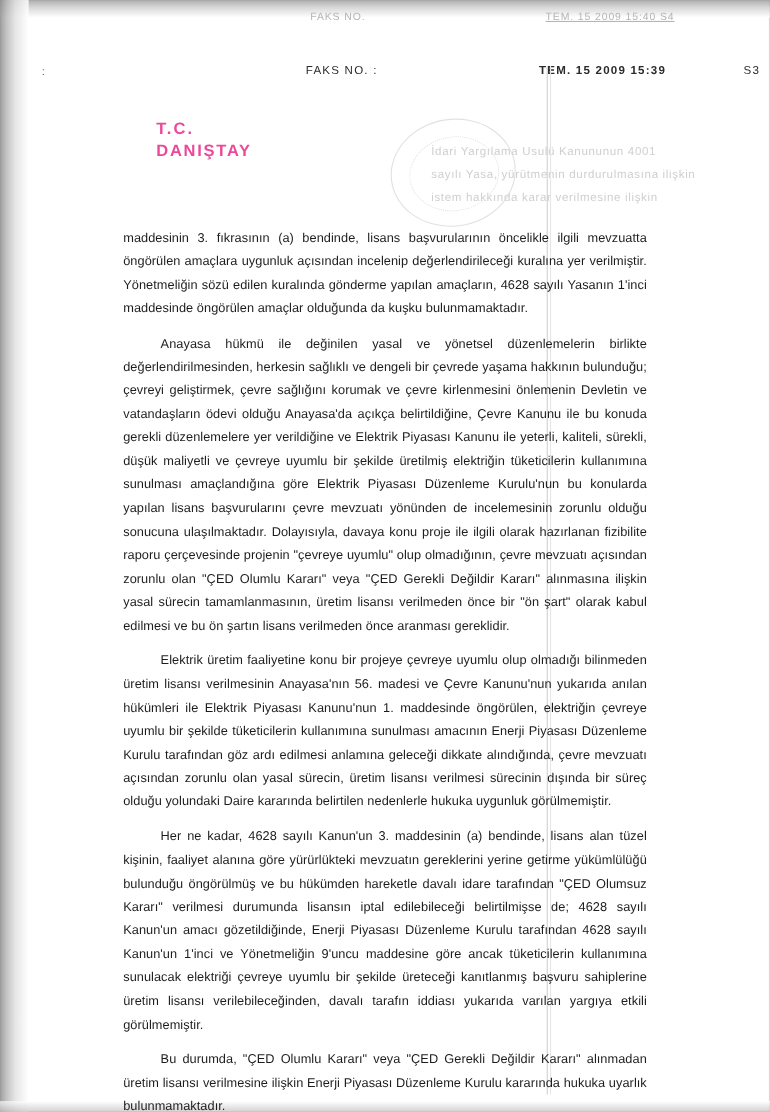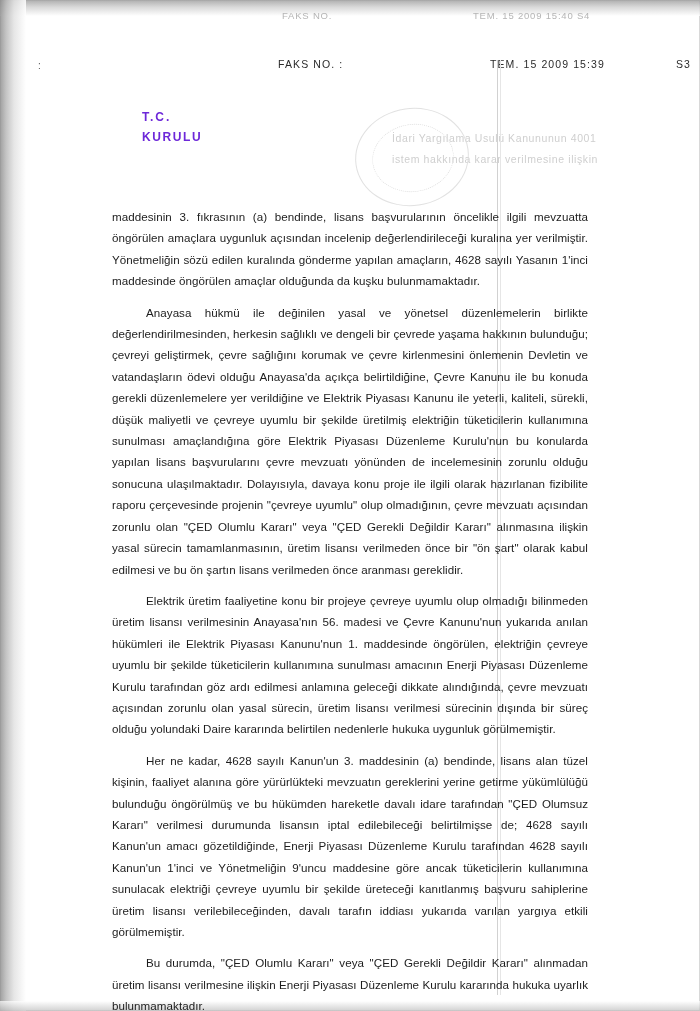--- a/index.html
+++ b/index.html
@@ -43,34 +43,34 @@
   .ghost-header {
     position: absolute;
     top: 10px;
     width: 700px;
     font-size: 9.5px;
     letter-spacing: .8px;
     color: #b5b5b5;
     font-family: "Liberation Sans", sans-serif;
   }
   .ghost-header .gh-1 { position:absolute; left: 282px; }
-  .ghost-header .gh-2 { position:absolute; left: 473px; }
+  .ghost-header .gh-2 { position:absolute; left: 496px; text-decoration: underline; }
 
   .fax-header {
     position: absolute;
     top: 58px;
     left: 0;
     width: 700px;
     font-size: 10.5px;
     letter-spacing: 1.1px;
     color: #2b2b2b;
   }
   .fax-header .fh-marks { position: absolute; left: 38px; top: 2px; font-size: 10px; color:#555; }
   .fax-header .fh-from  { position: absolute; left: 278px; }
-  .fax-header .fh-date  { position: absolute; left: 490px; }
+  .fax-header .fh-date  { position: absolute; left: 490px; font-weight: bold; }
   .fax-header .fh-page  { position: absolute; left: 676px; }
 
   
   .ghost-stamp {
     position: absolute;
     left: 140px; top: 105px;
     width: 260px; height: 34px;
     color: #c8c8c8;
     font-size: 10px;
     letter-spacing: 1px;
@@ -115,24 +115,24 @@
     left: 500px; top: 60px;
     width: 1px; height: 935px;
     background: #e6e6e6;
   }
 
   .title-block {
     position: absolute;
     left: 142px;
     top: 108px;
     font-weight: bold;
-    font-size: 12px;
+    font-size: 15px;
     letter-spacing: 1.6px;
     line-height: 19.5px;
-    color: #6d28d9;
+    color: #ec4899;
   }
   .title-block div { white-space: nowrap; }
   .title-block .tb-tc { letter-spacing: 2px; }
 
   .body {
     position: absolute;
     left: 112px;
     top: 206px;
     width: 476px;
     font-size: 11.6px;
@@ -164,32 +164,33 @@
     <span class="fh-from">FAKS NO. :</span>
     <span class="fh-date">TEM. 15 2009 15:39</span>
     <span class="fh-page">S3</span>
   </div>
 
   <div class="ghost-stamp">
   </div>
 
   <div class="ghost-stamp2">
     <div>İdari Yargılama Usulü Kanununun 4001</div>
+    <div>sayılı Yasa, yürütmenin durdurulmasına ilişkin</div>
     <div>istem hakkında karar verilmesine ilişkin</div>
   </div>
 
   <div class="ghost-oval"></div>
   <div class="ghost-oval-inner"></div>
 
   <div class="fold-line"></div>
   <div class="fold-line2"></div>
 
   <div class="title-block">
     <div class="tb-tc">T.C.</div>
-    <div>KURULU</div>
+    <div>DANIŞTAY</div>
   </div>
 
   <div class="body">
     <p>maddesinin 3. fıkrasının (a) bendinde, lisans başvurularının öncelikle ilgili mevzuatta öngörülen amaçlara uygunluk açısından incelenip değerlendirileceği kuralına yer verilmiştir. Yönetmeliğin sözü edilen kuralında gönderme yapılan amaçların, 4628 sayılı Yasanın 1'inci maddesinde öngörülen amaçlar olduğunda da kuşku bulunmamaktadır.</p>
     <p class="indent">Anayasa hükmü ile değinilen yasal ve yönetsel düzenlemelerin birlikte değerlendirilmesinden, herkesin sağlıklı ve dengeli bir çevrede yaşama hakkının bulunduğu; çevreyi geliştirmek, çevre sağlığını korumak ve çevre kirlenmesini önlemenin Devletin ve vatandaşların ödevi olduğu Anayasa'da açıkça belirtildiğine, Çevre Kanunu ile bu konuda gerekli düzenlemelere yer verildiğine ve Elektrik Piyasası Kanunu ile yeterli, kaliteli, sürekli, düşük maliyetli ve çevreye uyumlu bir şekilde üretilmiş elektriğin tüketicilerin kullanımına sunulması amaçlandığına göre Elektrik Piyasası Düzenleme Kurulu'nun bu konularda yapılan lisans başvurularını çevre mevzuatı yönünden de incelemesinin zorunlu olduğu sonucuna ulaşılmaktadır. Dolayısıyla, davaya konu proje ile ilgili olarak hazırlanan fizibilite raporu çerçevesinde projenin "çevreye uyumlu" olup olmadığının, çevre mevzuatı açısından zorunlu olan "ÇED Olumlu Kararı" veya "ÇED Gerekli Değildir Kararı" alınmasına ilişkin yasal sürecin tamamlanmasının, üretim lisansı verilmeden önce bir "ön şart" olarak kabul edilmesi ve bu ön şartın lisans verilmeden önce aranması gereklidir.</p>
     <p class="indent">Elektrik üretim faaliyetine konu bir projeye çevreye uyumlu olup olmadığı bilinmeden üretim lisansı verilmesinin Anayasa'nın 56. madesi ve Çevre Kanunu'nun yukarıda anılan hükümleri ile Elektrik Piyasası Kanunu'nun 1. maddesinde öngörülen, elektriğin çevreye uyumlu bir şekilde tüketicilerin kullanımına sunulması amacının Enerji Piyasası Düzenleme Kurulu tarafından göz ardı edilmesi anlamına geleceği dikkate alındığında, çevre mevzuatı açısından zorunlu olan yasal sürecin, üretim lisansı verilmesi sürecinin dışında bir süreç olduğu yolundaki Daire kararında belirtilen nedenlerle hukuka uygunluk görülmemiştir.</p>
     <p class="indent">Her ne kadar, 4628 sayılı Kanun'un 3. maddesinin (a) bendinde, lisans alan tüzel kişinin, faaliyet alanına göre yürürlükteki mevzuatın gereklerini yerine getirme yükümlülüğü bulunduğu öngörülmüş ve bu hükümden hareketle davalı idare tarafından "ÇED Olumsuz Kararı" verilmesi durumunda lisansın iptal edilebileceği belirtilmişse de; 4628 sayılı Kanun'un amacı gözetildiğinde, Enerji Piyasası Düzenleme Kurulu tarafından 4628 sayılı Kanun'un 1'inci ve Yönetmeliğin 9'uncu maddesine göre ancak tüketicilerin kullanımına sunulacak elektriği çevreye uyumlu bir şekilde üreteceği kanıtlanmış başvuru sahiplerine üretim lisansı verilebileceğinden, davalı tarafın iddiası yukarıda varılan yargıya etkili görülmemiştir.</p>
     <p class="indent">Bu durumda, "ÇED Olumlu Kararı" veya "ÇED Gerekli Değildir Kararı" alınmadan üretim lisansı verilmesine ilişkin Enerji Piyasası Düzenleme Kurulu kararında hukuka uyarlık bulunmamaktadır.</p>
   </div>
 

